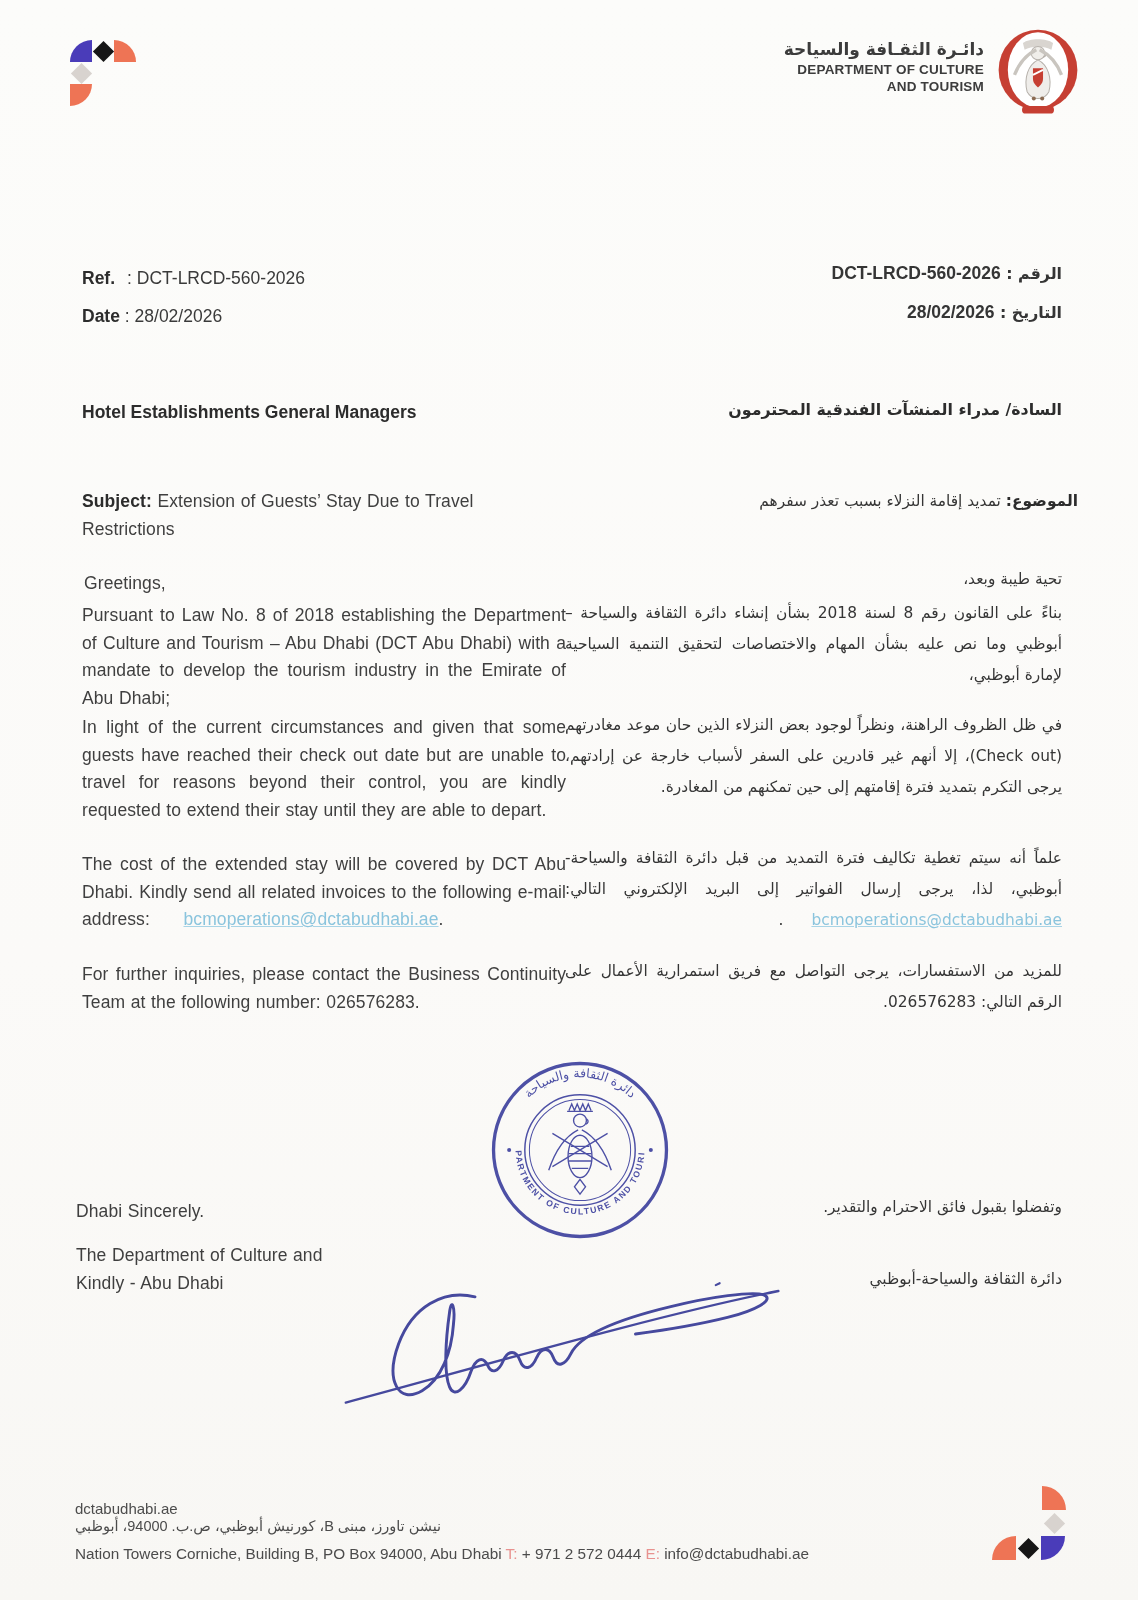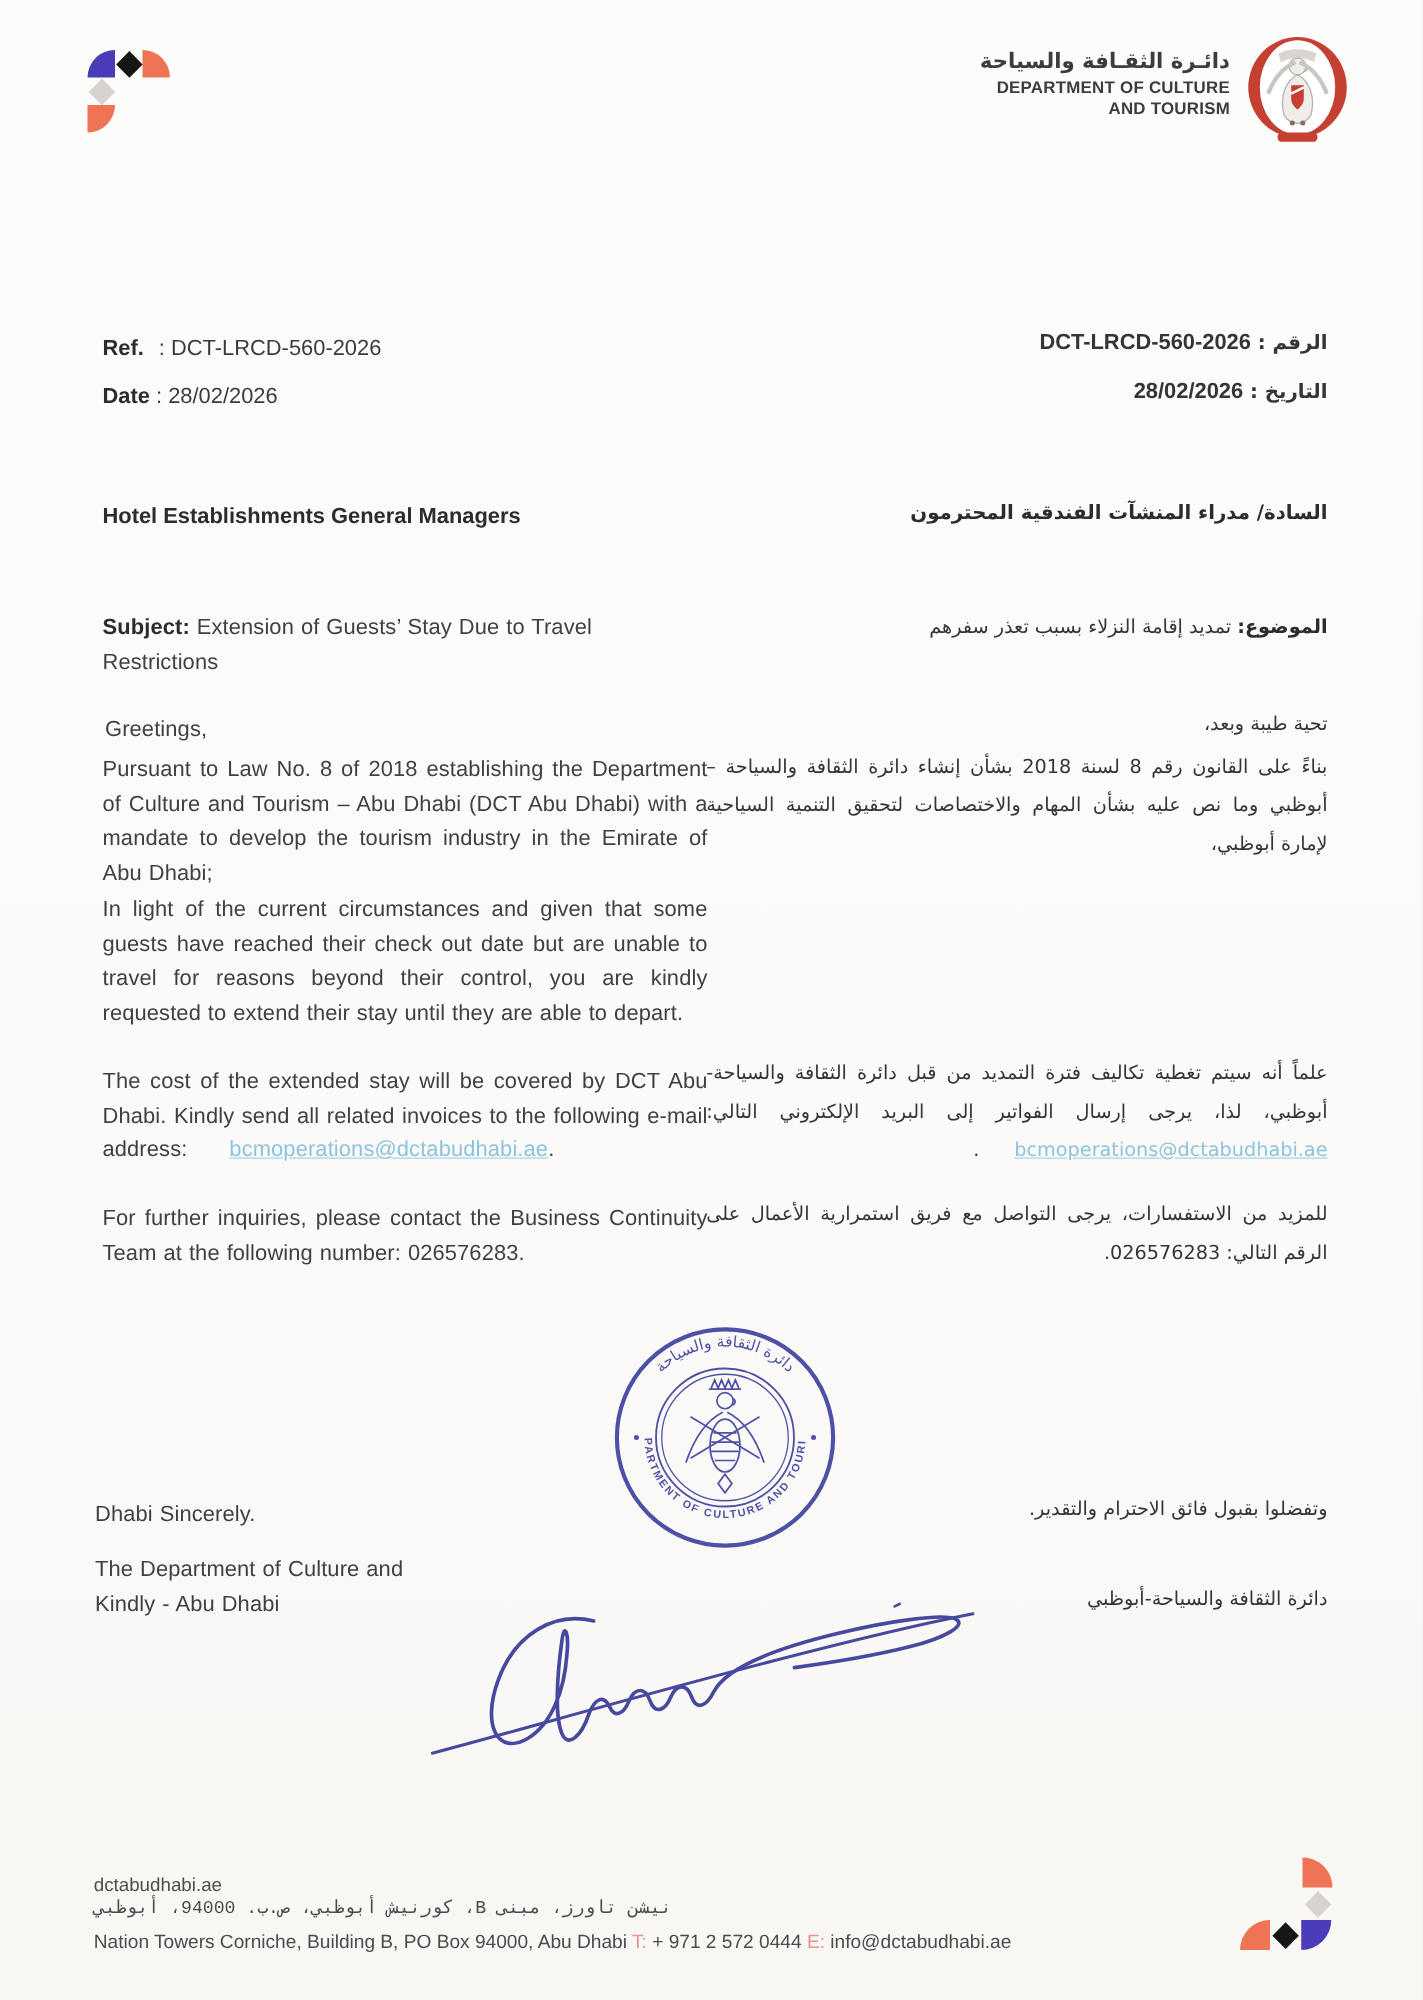--- a/index.html
+++ b/index.html
@@ -105,31 +105,32 @@
       <span dir="ltr" style="font-family:'Liberation Sans',sans-serif;font-size:17.5px;">28/02/2026</span>
     </div>
   </div>
 
   <div class="abs b" style="left:82px;top:370px;font-size:17.5px;">Hotel Establishments General Managers</div>
   <div class="abs ar last-right b" style="right:76px;top:362px;font-size:15.8px;">السادة/ مدراء المنشآت الفندقية المحترمون</div>
 
   <div class="abs en" style="left:82px;top:488px;width:482px;text-align:left;">
     <span class="b">Subject:</span><span> Extension of Guests’ Stay Due to Travel Restrictions</span>
   </div>
-  <div class="abs ar last-right" style="right:76px;top:486px;width:420px;">
+  <div class="abs ar last-right" style="right:60px;top:486px;width:420px;">
     <span class="b">الموضوع:</span><span> تمديد إقامة النزلاء بسبب تعذر سفرهم</span>
   </div>
 
   <div class="abs en" style="left:84px;top:570px;">Greetings,</div>
   <div class="abs ar last-right" style="right:76px;top:564px;">تحية طيبة وبعد،</div>
 
   <div class="abs en" style="left:82px;top:602px;width:484px;">Pursuant to Law No. 8 of 2018 establishing the Department of Culture and Tourism – Abu Dhabi (DCT Abu Dhabi) with a mandate to develop the tourism industry in the Emirate of Abu Dhabi;</div>
   <div class="abs ar" style="left:565px;top:598px;width:497px;">بناءً على القانون رقم 8 لسنة 2018 بشأن إنشاء دائرة الثقافة والسياحة – أبوظبي وما نص عليه بشأن المهام والاختصاصات لتحقيق التنمية السياحية لإمارة أبوظبي،</div>
 
   <div class="abs en" style="left:82px;top:714px;width:484px;">In light of the current circumstances and given that some guests have reached their check out date but are unable to travel for reasons beyond their control, you are kindly requested to extend their stay until they are able to depart.</div>
+  <div class="abs ar" style="left:565px;top:710px;width:497px;">في ظل الظروف الراهنة، ونظراً لوجود بعض النزلاء الذين حان موعد مغادرتهم (Check out)، إلا أنهم غير قادرين على السفر لأسباب خارجة عن إرادتهم، يرجى التكرم بتمديد فترة إقامتهم إلى حين تمكنهم من المغادرة.</div>
 
   <div class="abs en" style="left:82px;top:851px;width:484px;">
     <span>The cost of the extended stay will be covered by DCT Abu Dhabi. Kindly send all related invoices to the following e-mail address: </span><a class="link">bcmoperations@dctabudhabi.ae</a><span>.</span>
   </div>
   <div class="abs ar" style="left:565px;top:843px;width:497px;">
     <span>علماً أنه سيتم تغطية تكاليف فترة التمديد من قبل دائرة الثقافة والسياحة- أبوظبي، لذا، يرجى إرسال الفواتير إلى البريد الإلكتروني التالي: </span><a class="link" dir="ltr">bcmoperations@dctabudhabi.ae</a><span>.</span>
   </div>
 
   <div class="abs en" style="left:82px;top:961px;width:484px;">For further inquiries, please contact the Business Continuity Team at the following number: 026576283.</div>
   <div class="abs ar" style="left:565px;top:956px;width:497px;">للمزيد من الاستفسارات، يرجى التواصل مع فريق استمرارية الأعمال على الرقم التالي: 026576283.</div>
@@ -173,21 +174,21 @@
     <svg class="sig-svg" width="460" height="150" viewBox="0 0 470 150">
       <g stroke="#2e3192" stroke-width="3" fill="none" stroke-linecap="round" opacity=".88">
         <path d="M10,142 C130,110 330,52 452,28" stroke-width="2.4"></path>
         <path d="M142,34 C110,26 78,44 64,82 C50,120 64,144 88,130 C108,118 118,90 120,62 C122,44 118,34 116,50 C112,78 110,112 116,126 C121,138 132,128 138,110 C143,97 150,94 155,104 C159,113 166,111 171,99 C176,88 184,88 188,99 C192,110 200,108 205,96 C210,85 218,85 222,96 C226,107 234,104 240,92 C250,72 292,56 342,44 C382,34 426,28 437,32 C449,37 428,48 400,55 C372,62 336,68 306,72"></path>
         <path d="M388,22 L392,20" stroke-width="2.2"></path>
       </g>
     </svg>
   </div>
 
   <div class="abs footer-txt" style="left:75px;top:1500px;color:#4c4c4c;">dctabudhabi.ae</div>
-  <div class="abs footer-txt" style="left:75px;top:1518px;font-family:Liberation Mono, monospace;font-size:14.5px;" dir="rtl">نيشن تاورز، مبنى B، كورنيش أبوظبي، ص.ب. 94000، أبوظبي</div>
+  <div class="abs footer-txt" style="left:75px;top:1518px;font-family:Liberation Sans, sans-serif;font-size:14.5px;" dir="rtl">نيشن تاورز، مبنى B، كورنيش أبوظبي، ص.ب. 94000، أبوظبي</div>
   <div class="abs footer-txt" style="left:75px;top:1545px;font-size:15.3px;">
     <span>Nation Towers Corniche, Building B, PO Box 94000, Abu Dhabi</span>
     <span class="accent">T:</span>
     <span>+ 971 2 572 0444</span>
     <span class="accent">E:</span>
     <span>info@dctabudhabi.ae</span>
   </div>
 
   <div class="abs" style="left:992px;top:1486px;">
     <div class="lg-row">

